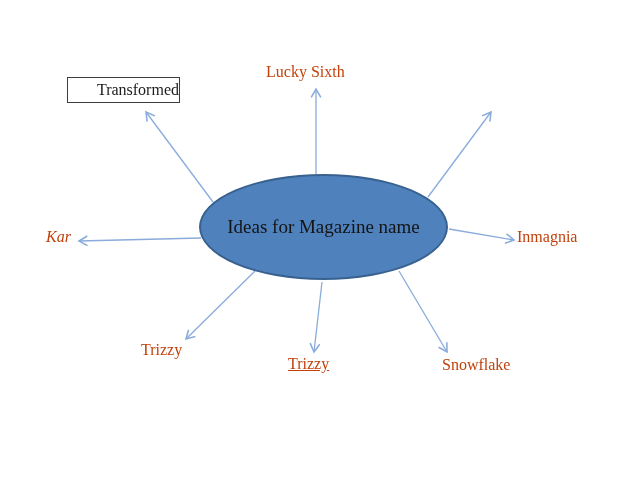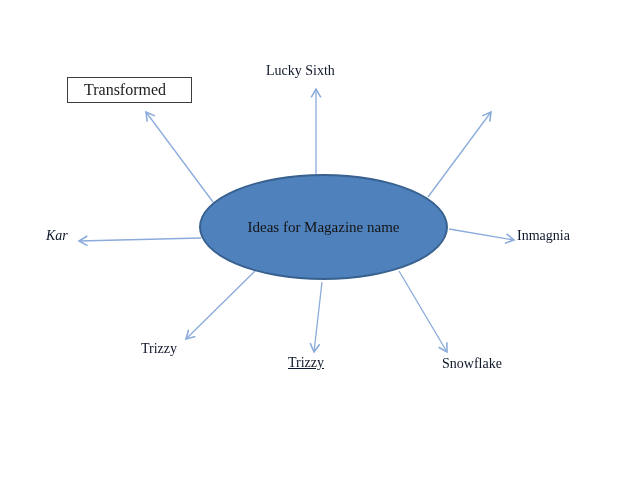--- a/index.html
+++ b/index.html
@@ -17,48 +17,49 @@
     overflow: hidden;
   }
   #arrow-layer {
     position: absolute;
     left: 0; top: 0;
     width: 638px; height: 478px;
     pointer-events: none;
   }
   .label {
     position: absolute;
-    font-size: 14px;
+    font-size: 16px;
     line-height: 1.1;
     white-space: nowrap;
-    color: #0f172a;
+    color: #c2410c;
   }
   #node-transformed {
     position: absolute;
     left: 67px; top: 77px;
     width: 107px; height: 24px;
     border: 1.5px solid #3d3d3d;
     background: #ffffff;
     display: flex;
     align-items: center;
-    padding-left: 16px;
+    padding-left: 4px;
     font-size: 16px;
     white-space: nowrap;
+    justify-content: flex-end;
   }
   #hub-ellipse {
     position: absolute;
     left: 199px; top: 174px;
     width: 245px; height: 102px;
     background: #4f81bd;
     border: 2px solid #38618f;
     border-radius: 50%;
     display: flex;
     align-items: center;
     justify-content: center;
-    font-size: 15px;
+    font-size: 19px;
     color: #141414;
     text-align: center;
   }
   #label-lucky-sixth { left: 266px; top: 63px; }
   #label-o-magazine  { left: 457px; top: 88px; }
   #label-kar         { left: 46px;  top: 228px; font-style: italic; }
   #label-inmagnia    { left: 517px; top: 228px; }
   #label-flowpow     { left: 141px; top: 341px; }
   #label-trizzy      { left: 288px; top: 355px; text-decoration: underline; }
   #label-snowflake   { left: 420px; top: 356px; margin-left: 22px; }

